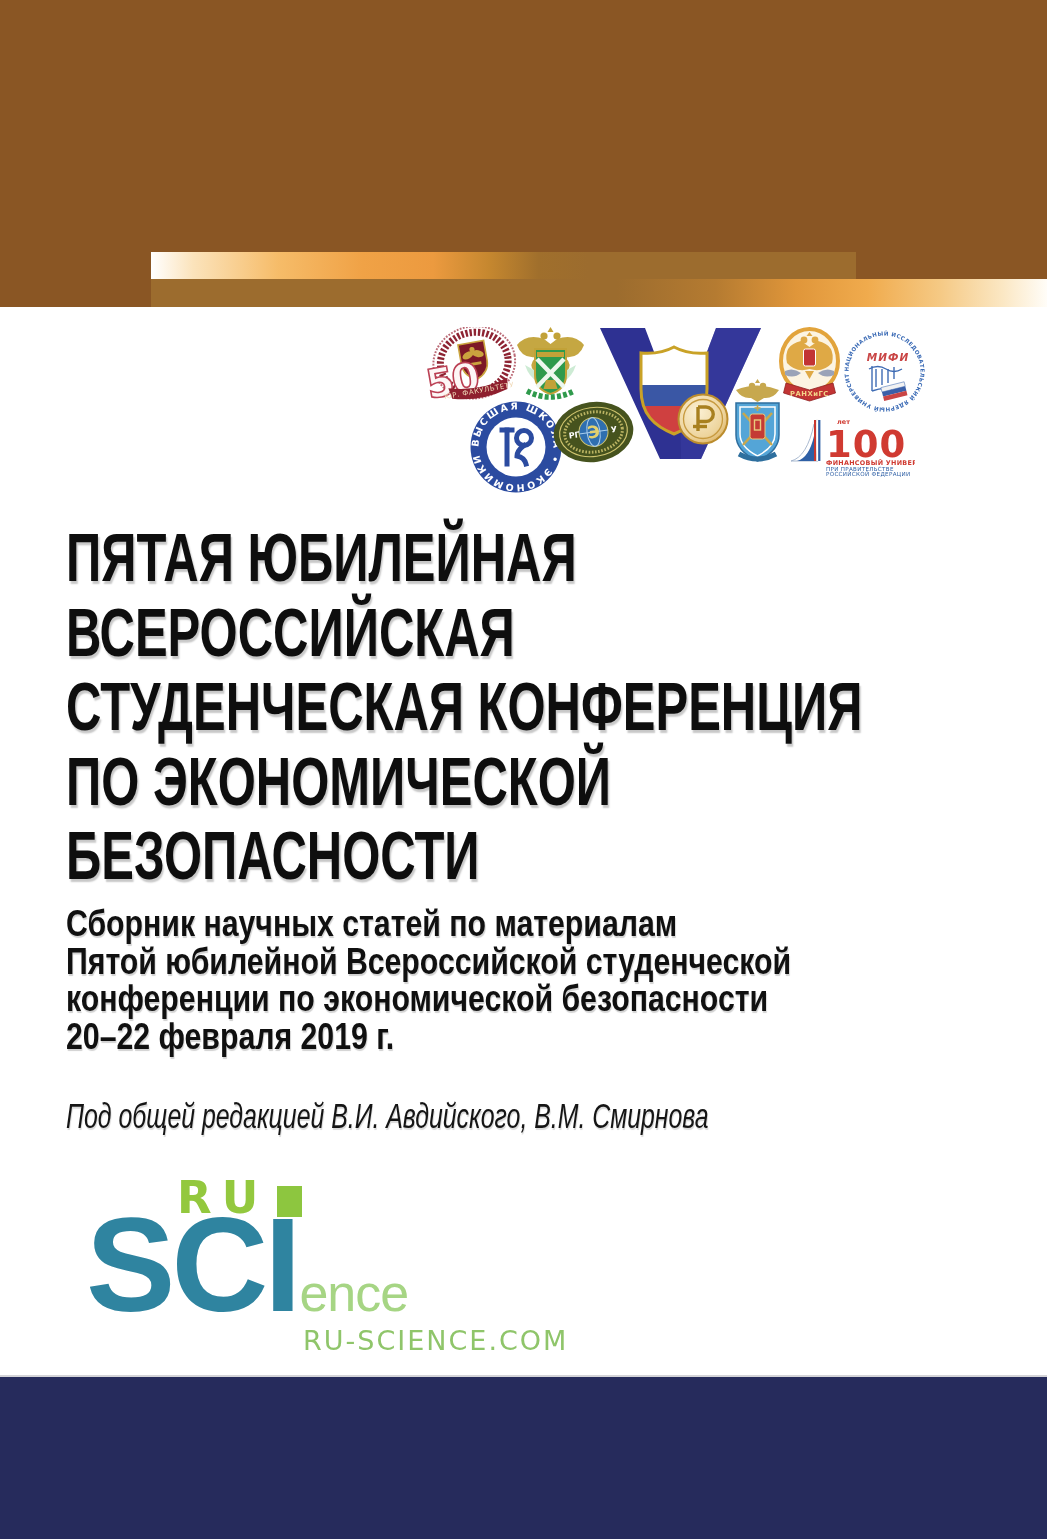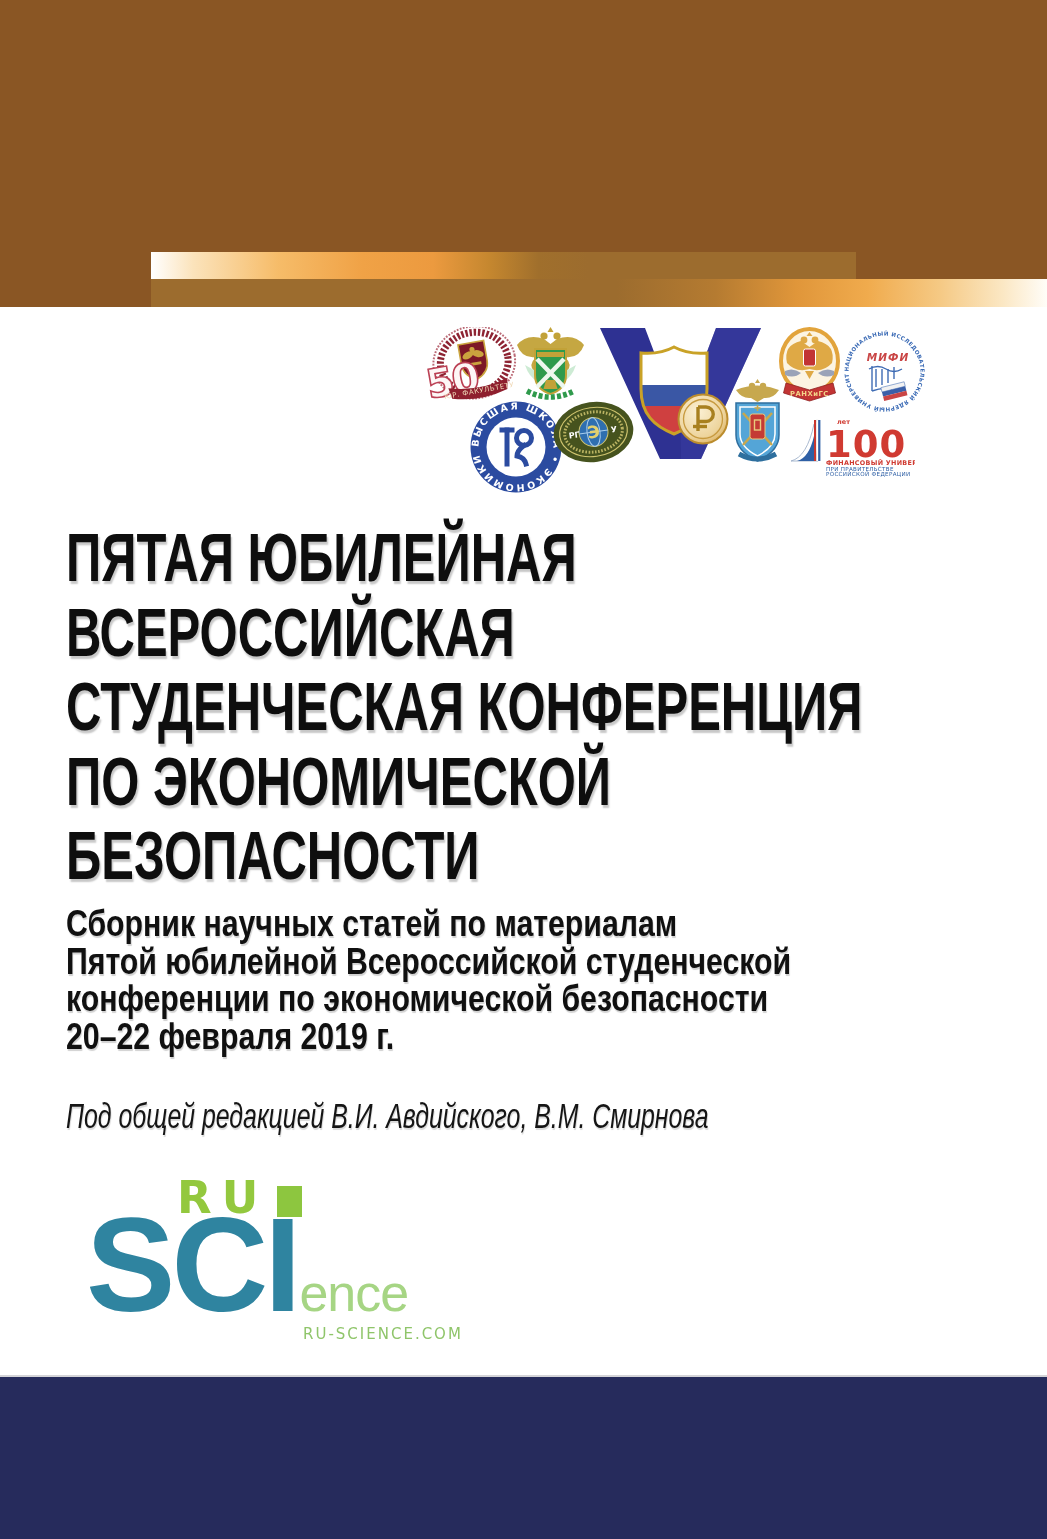--- a/index.html
+++ b/index.html
@@ -44,21 +44,21 @@
            text-shadow:1px 2px 1px rgba(0,0,0,0.15);}
 
   
   .pub-ru{position:absolute;left:177px;top:1175px;font-weight:bold;font-size:45px;line-height:1;
           letter-spacing:10px;color:#93c83e;font-family:"DejaVu Sans",sans-serif;}
   .pub-square{position:absolute;left:277px;top:1186px;width:25px;height:31px;background:#8dc63f;}
   .pub-sci-row{position:absolute;left:86px;top:1198px;display:flex;align-items:baseline;
                font-family:Liberation Sans, sans-serif;text-align:right;}
   .pub-sci{font-weight:bold;font-size:134px;line-height:1;letter-spacing:-4px;color:#2f84a0;}
   .pub-ence{font-size:52px;line-height:1;letter-spacing:-1px;color:#a6d584;margin-left:2px;}
-  .pub-site{position:absolute;left:303px;top:1327px;font-size:15px;line-height:1;
+  .pub-site{position:absolute;left:303px;top:1327px;font-size:27px;line-height:1;
             letter-spacing:2px;color:#8fc56a;font-family:"DejaVu Sans",sans-serif;}
 
   
   .footer{position:absolute;left:0;top:1375px;width:1047px;height:164px;background:#262b5c;
           border-top:2px solid #d4d4d8;box-sizing:border-box;}
 </style>
 </head>
 <body>
 
 <div class="page">

